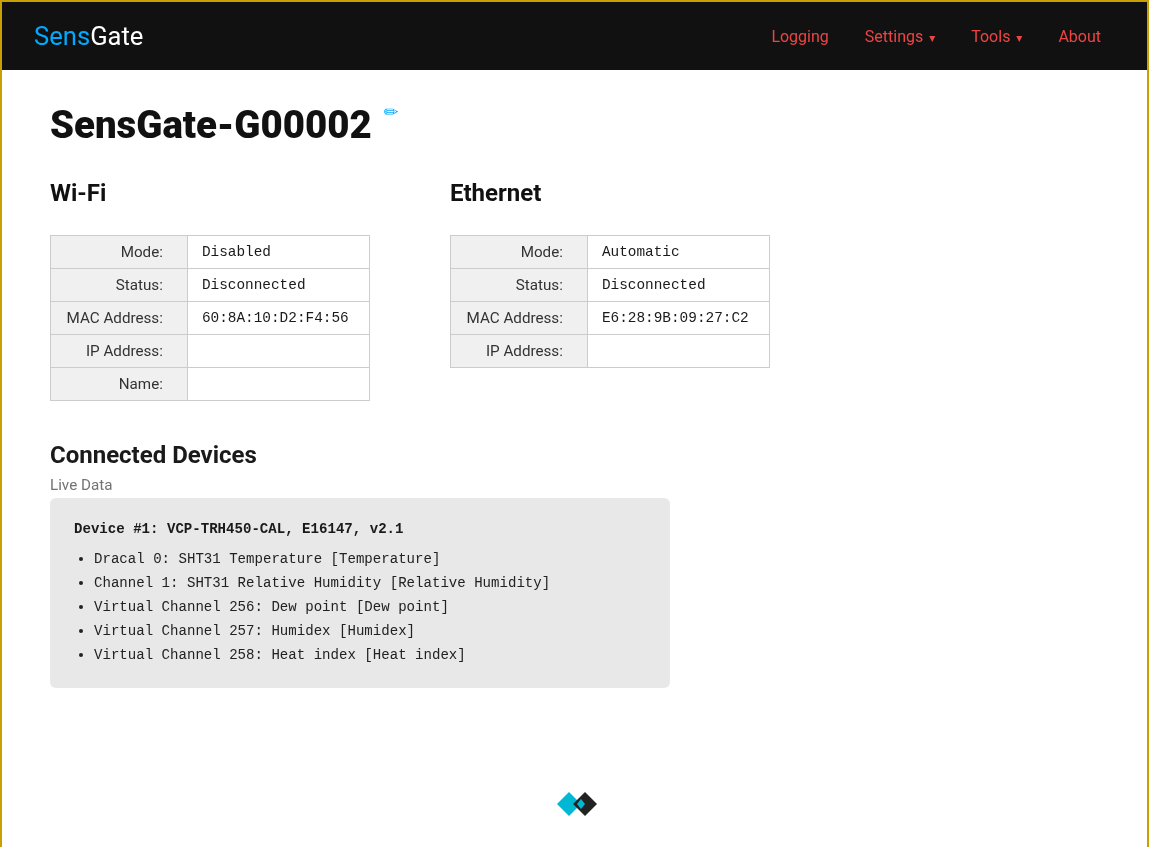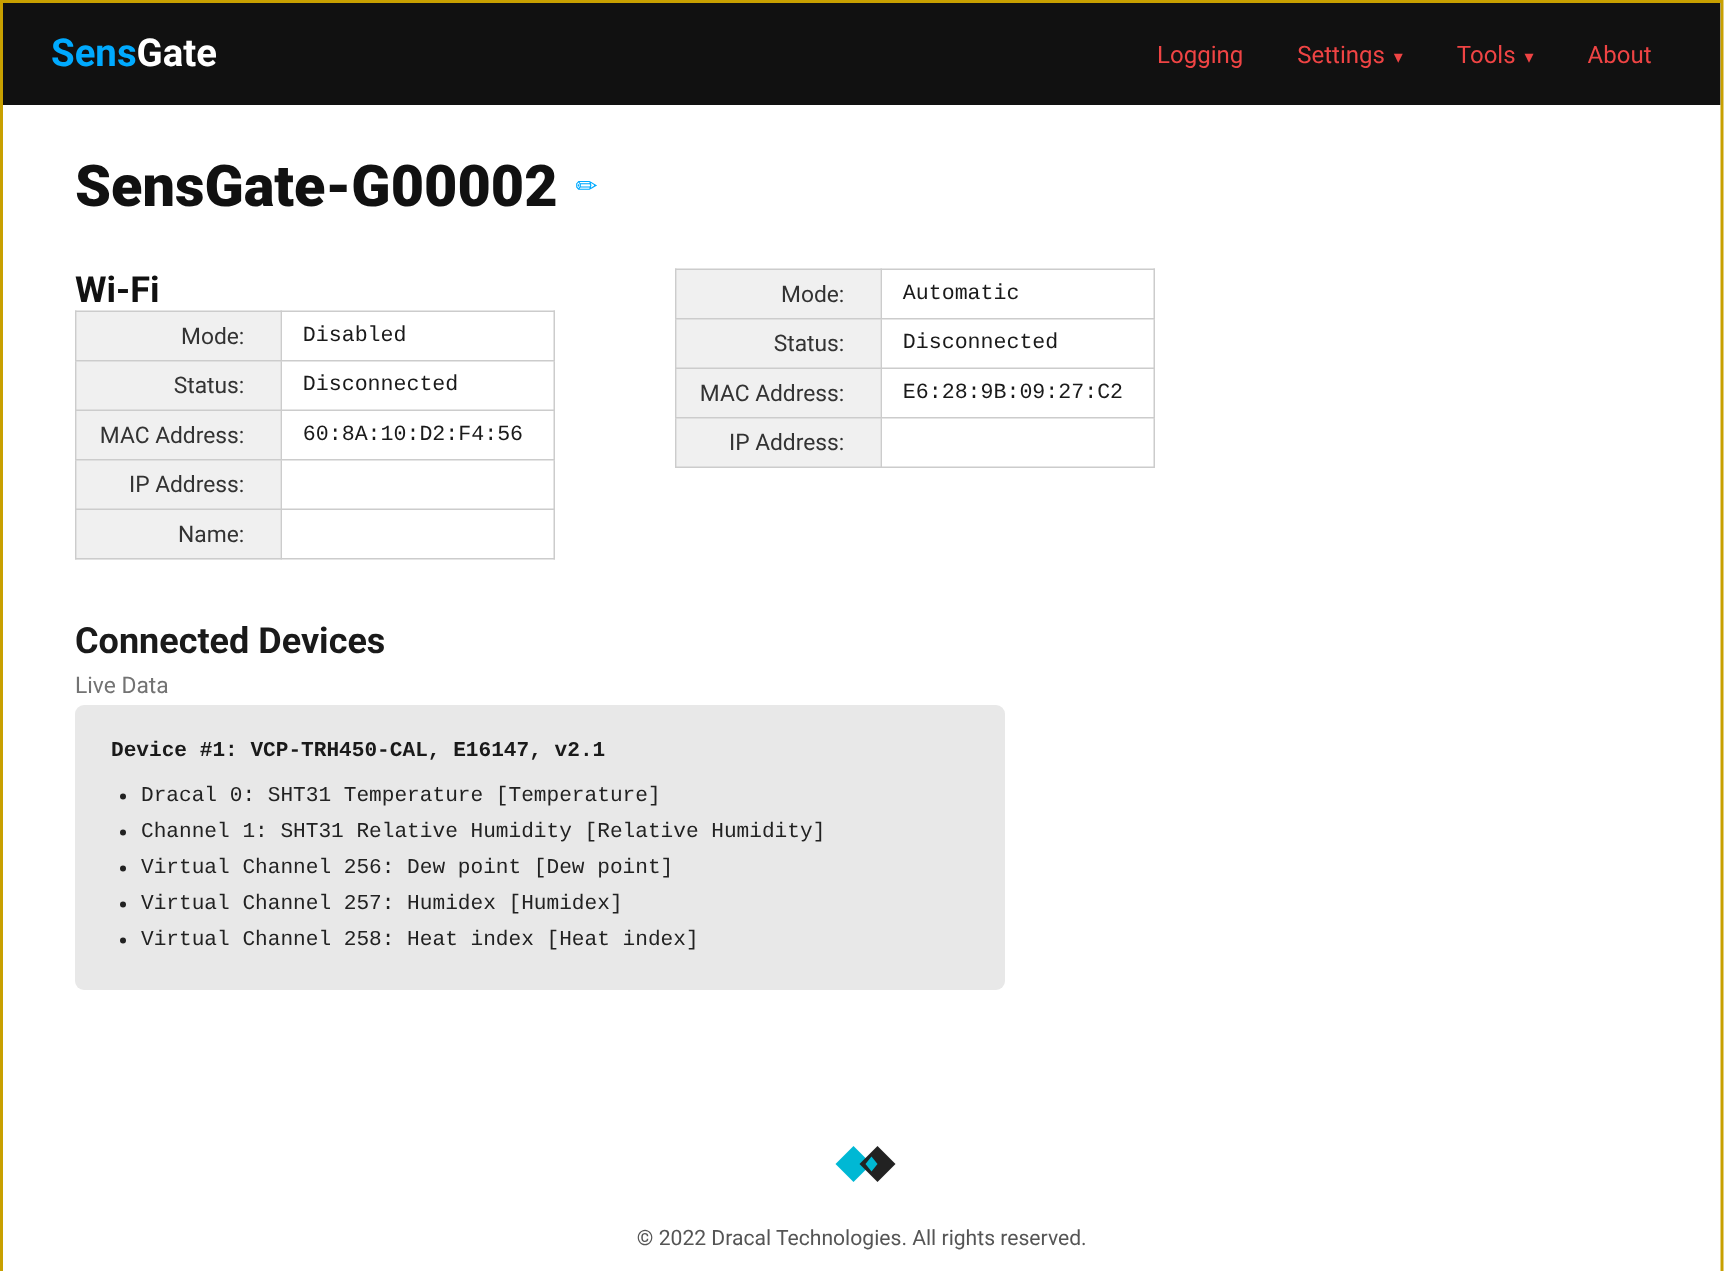--- a/index.html
+++ b/index.html
@@ -14,21 +14,21 @@
     
     nav {
       background: #111;
       display: flex;
       align-items: center;
       padding: 0 32px;
       height: 68px;
     }
     .nav-brand {
       font-size: 1.6rem;
-      font-weight: 700;
+      font-weight: 400;
       margin-right: auto;
     }
     .nav-brand .sens {
       color: #00aaff;
     }
     .nav-brand .gate {
       color: #fff;
     }
     .nav-links {
       display: flex;
@@ -50,21 +50,20 @@
 
     
     .main {
       padding: 32px 48px 48px 48px;
       max-width: 1149px;
     }
 
     
     .page-title-row {
       display: flex;
-      align-items: center;
       gap: 12px;
       margin-bottom: 32px;
     }
     .page-title {
       font-size: 2.4rem;
       font-weight: 900;
       color: #111;
     }
     .edit-icon {
       color: #00aaff;
@@ -75,21 +74,21 @@
     
     .network-grid {
       display: flex;
       gap: 80px;
       margin-bottom: 40px;
       flex-wrap: wrap;
     }
     .network-section h2 {
       font-size: 1.5rem;
       font-weight: 700;
-      margin-bottom: 0;
+      margin-bottom: 28px;
       color: #111;
     }
 
     
     table {
       border-collapse: collapse;
       min-width: 320px;
     }
     td {
       border: 1px solid #ccc;
@@ -209,20 +208,21 @@
         </tr>
         <tr>
           <td>Name:</td>
           <td></td>
         </tr>
       </tbody>
         </table>
     </div>
 
     <div class="network-section">
+      <h2>Ethernet</h2>
       <table>
         <tbody>
             <tr>
           <td>Mode:</td>
           <td>Automatic</td>
         </tr>
         <tr>
           <td>Status:</td>
           <td>Disconnected</td>
         </tr>

